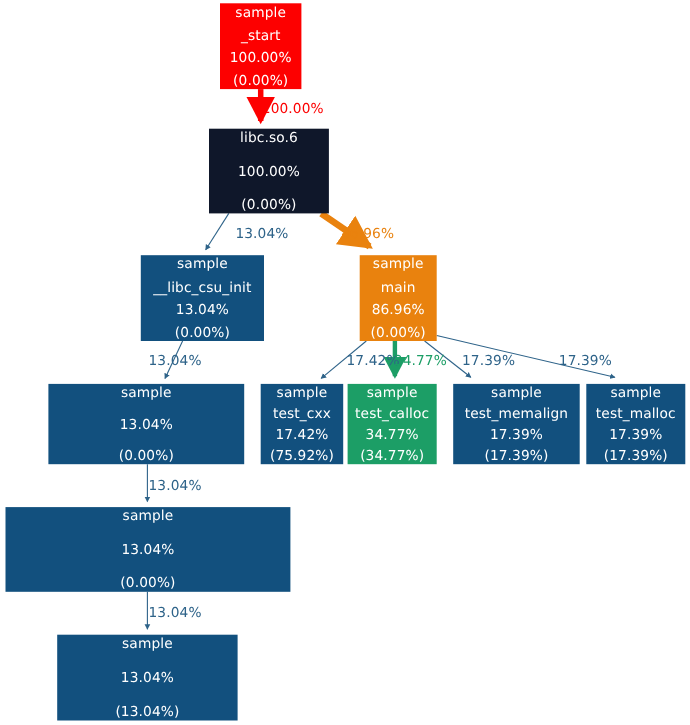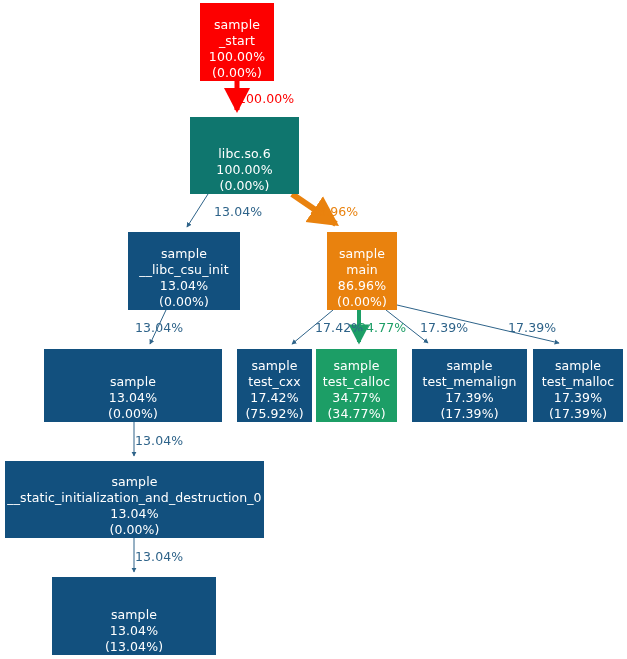--- a/index.html
+++ b/index.html
@@ -25,21 +25,21 @@
     width: 627px;
     height: 659px;
     pointer-events: none;
   }
   .node {
     position: absolute;
     box-sizing: border-box;
     display: flex;
     flex-direction: column;
     align-items: center;
-    justify-content: flex-end;
+    justify-content: space-between;
     color: #ffffff;
     font-size: 12.5px;
     line-height: 16px;
     text-align: center;
     white-space: nowrap;
     letter-spacing: 0.1px;
   }
   .node .ln { display: block; }
   .edge-label {
     position: absolute;
@@ -99,21 +99,21 @@
       <path d="M134,538 L134,572" stroke="#2e6389" stroke-width="1" fill="none" marker-end="url(#arrow-static-init-to-testglobal-ctor)"></path>
     </svg>
 
   <div class="node" style="left: 200px; top: 3px; width: 74px; height: 78px; background: rgb(253, 0, 0); color: rgb(255, 255, 255);">
     <span class="ln">sample</span>
     <span class="ln">_start</span>
     <span class="ln">100.00%</span>
     <span class="ln">(0.00%)</span>
   </div>
 
-  <div class="node" style="left: 190px; top: 117px; width: 109px; height: 77px; background: #0f766e; color: rgb(255, 255, 255);">
+  <div class="node" style="left: 190px; top: 117px; width: 109px; height: 77px; background: #0f172a; color: rgb(255, 255, 255);">
     <span class="ln">libc.so.6</span>
     <span class="ln">100.00%</span>
     <span class="ln">(0.00%)</span>
   </div>
 
   <div class="node" style="left: 128px; top: 232px; width: 112px; height: 78px; background: rgb(18, 80, 126); color: rgb(255, 255, 255);">
     <span class="ln">sample</span>
     <span class="ln">__libc_csu_init</span>
     <span class="ln">13.04%</span>
     <span class="ln">(0.00%)</span>
@@ -155,21 +155,20 @@
 
   <div class="node" style="left: 533px; top: 349px; width: 90px; height: 73px; background: rgb(18, 80, 126); color: rgb(255, 255, 255);">
     <span class="ln">sample</span>
     <span class="ln">test_malloc</span>
     <span class="ln">17.39%</span>
     <span class="ln">(17.39%)</span>
   </div>
 
   <div class="node" style="left: 5px; top: 461px; width: 259px; height: 77px; background: rgb(18, 80, 126); color: rgb(255, 255, 255);">
     <span class="ln">sample</span>
-    <span class="ln">__static_initialization_and_destruction_0</span>
     <span class="ln">13.04%</span>
     <span class="ln">(0.00%)</span>
   </div>
 
   <div class="node" style="left: 52px; top: 577px; width: 164px; height: 78px; background: rgb(18, 80, 126); color: rgb(255, 255, 255);">
     <span class="ln">sample</span>
     <span class="ln">13.04%</span>
     <span class="ln">(13.04%)</span>
   </div>
 

